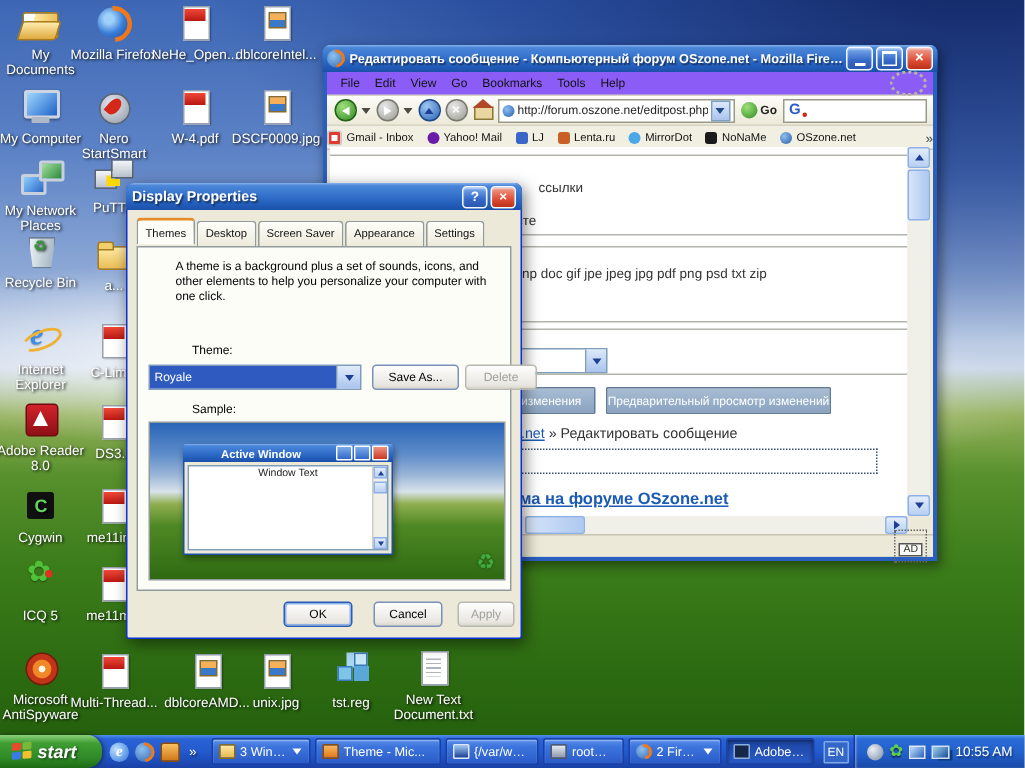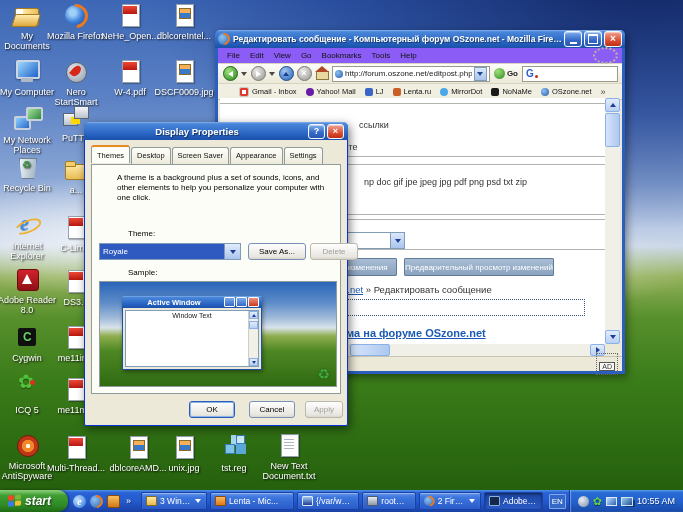--- a/index.html
+++ b/index.html
@@ -121,21 +121,21 @@
   .urldrop{width:11px;height:12px;background:linear-gradient(#dce8fa,#aac4ee);border:1px solid #7b9ebd;
       display:flex;align-items:center;justify-content:center;flex:0 0 auto;}
   .urldrop .drop{border-top-color:#204a8c;}
   .gobox{display:flex;align-items:center;gap:2px;font-size:8px;font-weight:bold;color:#222;flex:0 0 auto;padding:0 2px;}
   .gocirc{width:11px;height:11px;border-radius:50%;background:radial-gradient(circle at 35% 30%,#9fe07a,#2f8a22);}
   .searchbox{width:88px;height:14px;background:#fff;border:1px solid #9a9a8a;display:flex;align-items:center;
       font-size:9px;padding:0 3px;flex:0 0 auto;}
   .glogo{color:#2a5cc8;font-weight:bold;font-size:10px;position:relative;}
   .glogo::after{content:"";position:absolute;right:-4px;bottom:1px;width:3px;height:3px;border-radius:50%;background:#d02818;}
   .bookbar{height:15px;background:#f1efe2;border-bottom:1px solid #c8c4b4;display:flex;align-items:center;
-      font-size:7.5px;color:#111;padding:0 21px;gap:9px;}
+      font-size:7.5px;color:#111;padding:0 0;gap:9px;}
   .bm{display:flex;align-items:center;gap:3px;white-space:nowrap;}
   .bmi{width:8px;height:8px;border-radius:2px;flex:0 0 auto;}
   .bmi.b0{background:#fff;border:1px solid #c8c8c8;box-shadow:inset 0 0 0 2px #e03a2f;}
   .bmi.b1{background:#6a1ca8;border-radius:50%;}
   .bmi.b2{background:#3a66c8;}
   .bmi.b3{background:#c86028;}
   .bmi.b4{background:#4aa8e8;border-radius:50%;}
   .bmi.b5{background:#1a1a1a;}
   .bmi.b6{background:radial-gradient(circle at 35% 35%,#8cc0f0,#2a5caa);border-radius:50%;}
   .bm-chevron{margin-left:auto;font-size:9px;color:#444;}
@@ -163,21 +163,21 @@
   .tri-rt{width:0;height:0;border-top:3px solid transparent;border-bottom:3px solid transparent;border-left:4px solid #1c3f94;}
   .statusbar{position:absolute;left:0;right:0;bottom:0;height:14px;background:#ece9d8;border-top:1px solid #c8c4b4;
       display:flex;align-items:center;justify-content:flex-end;padding:0 4px;}
   .adwrap{border:1px dotted #666;padding:1px 2px;}
   .adbadge{font-size:7px;border:1px solid #555;padding:0 2px;color:#333;background:#f8f8f4;}
 
   
   .dlg{position:absolute;left:84px;top:122px;width:264px;height:304px;z-index:3;background:#ece9d8;
       border:1px solid #0831d9;border-radius:5px 5px 2px 2px;box-shadow:2px 3px 10px rgba(0,0,0,.5);box-sizing:border-box;}
   .dlg .titlebar{height:18px;font-size:9.5px;padding:0 4px;margin:-1px -1px 0 -1px;}
-  .dlg-title{flex:1;text-shadow:1px 1px 1px rgba(0,0,0,.5);text-align:center;}
+  .dlg-title{flex:1;text-shadow:1px 1px 1px rgba(0,0,0,.5);}
   .dlg .wbtn{width:15px;height:13px;font-size:9px;font-weight:bold;}
   .tabs{position:absolute;left:6px;top:24px;right:6px;height:18px;display:flex;font-size:7.5px;color:#111;}
   .tab{padding:3px 5px 0 5px;border:1px solid #919b9c;border-bottom:none;border-radius:3px 3px 0 0;
       background:linear-gradient(#fefefa,#ece9d8);margin-right:1px;white-space:nowrap;}
   .tab.active{background:#fdfdf8;border-top:2px solid #e78a23;position:relative;top:-2px;padding-top:4px;z-index:1;}
   .panel{position:absolute;left:6px;top:41px;right:6px;height:230px;background:#fdfdf8;border:1px solid #919b9c;box-sizing:border-box;}
   .desc{position:absolute;left:25px;top:8px;right:6px;font-size:8px;color:#000;line-height:10px;}
   .flabel{position:absolute;font-size:8px;color:#000;margin-left:29px;}
   .combo{position:absolute;left:7px;top:78px;width:142px;height:17px;border:1px solid #7f9db9;background:#fff;
       display:flex;box-sizing:border-box;}
@@ -546,21 +546,21 @@
       </span>
     <span class="bm-chevron">»</span>
   </div>
 
   <div class="ffcontent">
     <div class="hline" style="top:5px"></div>
     <span class="frag" style="left:139px;top:22px">ссылки</span>
     <span class="frag" style="left:124px;top:44px">сте</span>
     <div class="hline" style="top:58px"></div>
     <div class="hline" style="top:66px"></div>
-    <span class="frag" style="left:144px;top:79px">np doc gif jpe jpeg jpg pdf png psd txt zip</span>
+    <span class="frag" style="left:128px;top:79px">np doc gif jpe jpeg jpg pdf png psd txt zip</span>
     <div class="hline" style="top:116px"></div>
     <div class="hline" style="top:121px"></div>
     <span class="fcombo" style="left:125px;top:134px">
         <i>
           <b class="tri-dn"></b>
         </i>
       </span>
     <div class="hline" style="top:151px"></div>
     <span class="fbtn" style="left:118px;top:160px;width:57px">изменения</span>
     <span class="fbtn" style="left:184px;top:160px;width:148px">Предварительный просмотр изменений</span>
@@ -664,21 +664,21 @@
     <span class="qlchev">»</span>
   </div>
   <div class="tasks">
     <span class="task" style="width:72px">
       <i class="ticon folder"></i>
       <span class="lbl">3 Windo...</span>
         <i class="drop"></i>
       </span>
     <span class="task" style="width:92px">
       <i class="ticon mail"></i>
-      <span class="lbl">Lenta - Mic...</span>
+      <span class="lbl">Theme - Mic...</span>
       </span>
     <span class="task" style="width:68px">
       <i class="ticon term"></i>
       <span class="lbl">{/var/www...</span>
       </span>
     <span class="task" style="width:58px">
       <i class="ticon remote"></i>
       <span class="lbl">root@vesu...</span>
       </span>
     <span class="task" style="width:68px">

